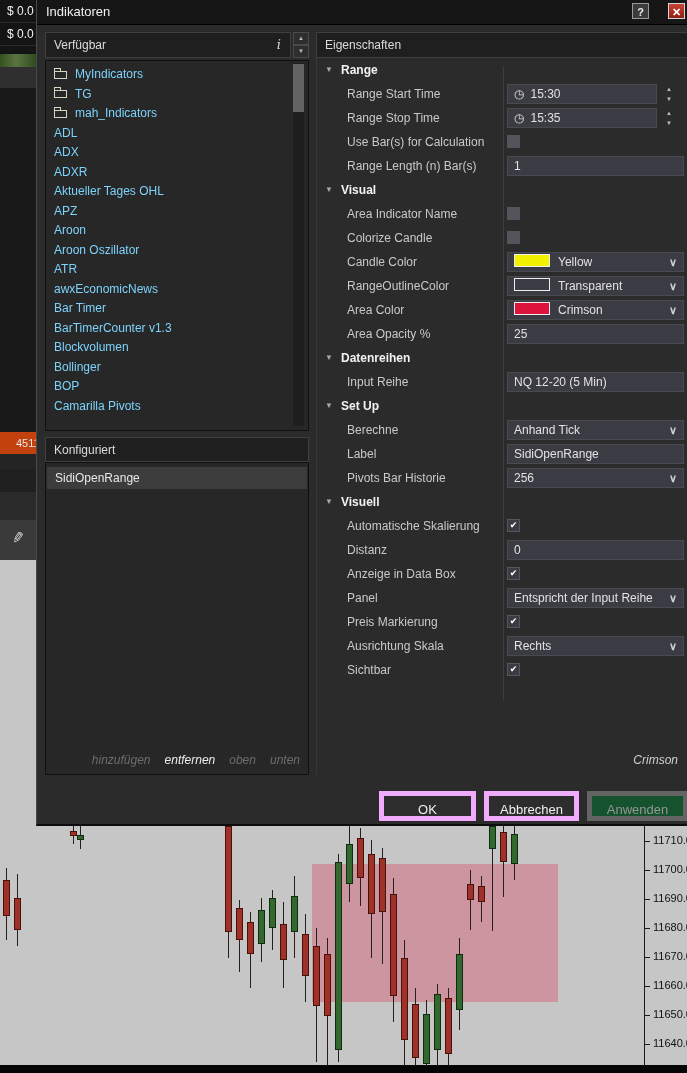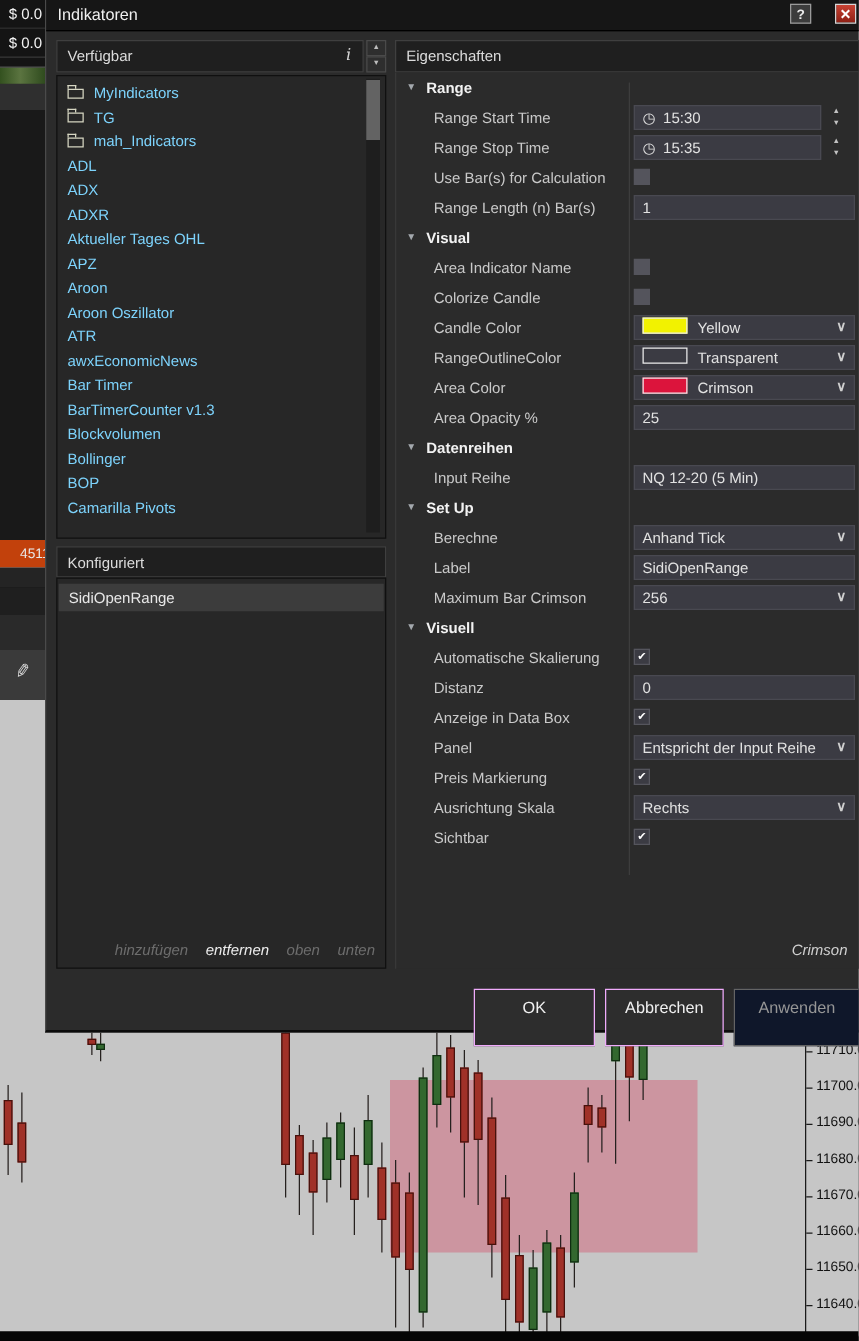--- a/index.html
+++ b/index.html
@@ -76,23 +76,23 @@
   .fld.wide{width:177px}
   .fld.time{width:150px}
   .clockglyph{margin-right:6px;color:#dcdcdc}
   .chev{position:absolute;right:6px;top:0;line-height:18px;color:#cfcfcf;font-weight:bold;font-size:11px}
   .swatch{display:inline-block;width:34px;height:11px;border:1px solid #ededed;vertical-align:-1px;margin-right:8px}
   .spin{position:absolute;left:344px;top:2px;width:16px;height:20px}
   .spin div{height:10px;font-size:6px;color:#c2c2c2;text-align:center;line-height:10px}
   .cb{position:absolute;left:190px;top:5px;width:13px;height:13px;background:#54545c;box-sizing:border-box}
   .cb.checked{background:#3b3b43;border:1px solid #55555d;color:#fff;font-size:9px;line-height:11px;text-align:center}
 
-  .dlgbtn{position:absolute;top:791px;height:46px;background:#2d2d2d;border:1px solid #f0abfc;
+  .dlgbtn{position:absolute;top:791px;height:30px;background:#2d2d2d;border:5px solid #f0abfc;
           color:#f0f0f0;font-size:13px;text-align:center;line-height:28px;box-sizing:border-box;cursor:default}
-  .dlgbtn.disabled{background:#0f172a;border-color:#646464;color:#969696}
+  .dlgbtn.disabled{background:#14532d;border-color:#646464;color:#969696}
 </style>
 </head>
 <body>
 
 <div class="abs lfrag acct" style="top:0;height:22px">$ 0.0</div>
 <div class="abs lfrag acct" style="top:23px;height:22px">$ 0.0</div>
 <div class="abs lfrag" style="top:46px;height:7px;background:#141414"></div>
 <div class="abs lfrag greenstrip" style="top:53px;height:14px"></div>
 <div class="abs lfrag" style="top:67px;height:21px;background:#2f2f2f;border-bottom:1px solid #111"></div>
 <div class="abs lfrag" style="top:88px;height:344px;background:#191919"></div>
@@ -350,21 +350,21 @@
         </div>
         <div class="prow">
           <span class="plabel">Berechne</span>
           <div class="fld wide"><span>Anhand Tick</span><span class="chev">∨</span></div>
         </div>
         <div class="prow">
           <span class="plabel">Label</span>
           <div class="fld wide"><span>SidiOpenRange</span></div>
         </div>
         <div class="prow">
-          <span class="plabel">Maximum Bar Crimson</span>
+          <span class="plabel">Pivots Bar Historie</span>
           <div class="fld wide"><span>256</span><span class="chev">∨</span></div>
         </div>
         <div class="prow sechdr">
           <span class="tri">▼</span>
           <span class="sectitle">Visuell</span>
         </div>
         <div class="prow">
           <span class="plabel">Automatische Skalierung</span>
           <span class="cb checked">✔</span>
         </div>

